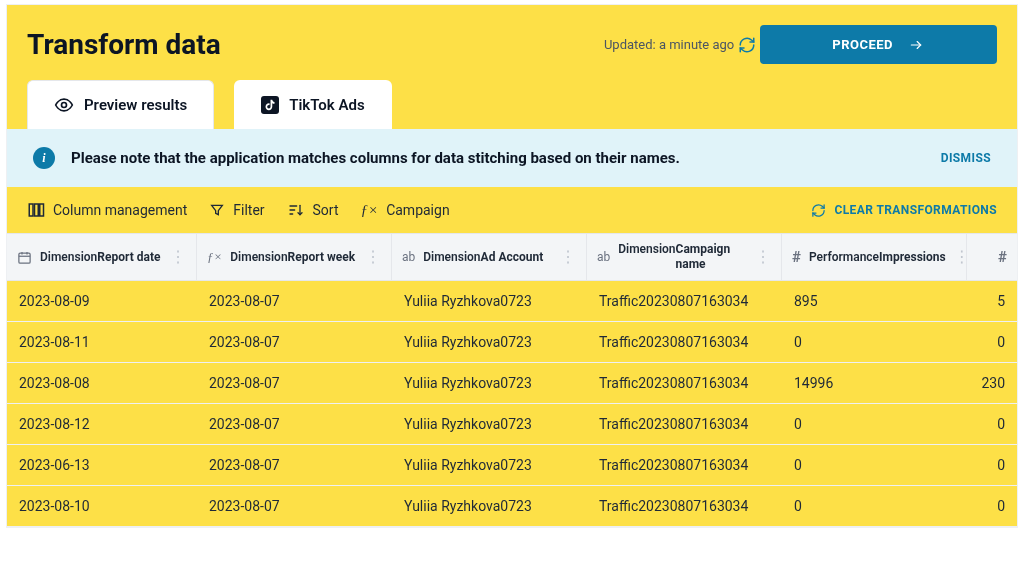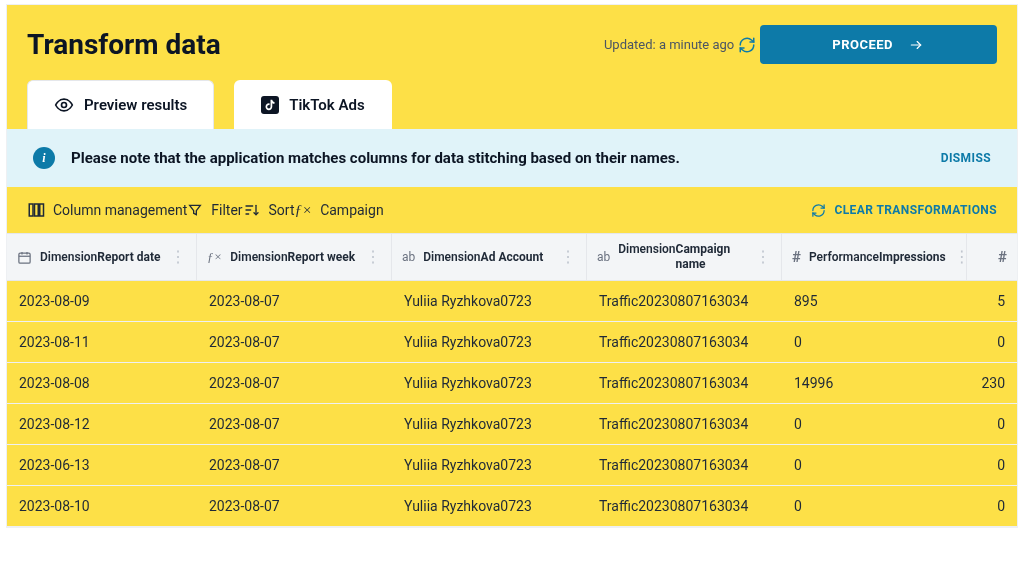--- a/index.html
+++ b/index.html
@@ -14,21 +14,21 @@
 .tabs{display:flex;gap:20px;padding:0 20px;margin-top:8px}
 .tab{display:flex;align-items:center;gap:10px;padding:14px 26px;border:1px solid transparent;border-bottom:none;border-radius:6px 6px 0 0;font-size:15px;font-weight:600;color:#0c1524;cursor:pointer;background:#fff}
 .tab.active{border-color:#e5e7eb}
 .tab-icon{display:inline-flex}
 .banner{background:#e0f3f9;display:flex;align-items:center;justify-content:space-between;padding:18px 26px}
 .banner-left{display:flex;align-items:center;gap:16px}
 .info-icon{width:22px;height:22px;border-radius:50%;background:#0d7aa8;color:#fff;display:flex;align-items:center;justify-content:center;font-size:12px;font-weight:700;font-style:italic;font-family:Georgia,serif}
 .banner-text{font-size:15px;font-weight:700;color:#0c1524}
 .dismiss{font-size:12px;font-weight:700;color:#0d7aa8;letter-spacing:.4px;cursor:pointer}
 .toolbar{display:flex;align-items:center;justify-content:space-between;padding:14px 20px}
-.toolbar-left{display:flex;}
+.toolbar-left{display:flex;gap:22px}
 .tool-item{display:flex;align-items:center;gap:8px;font-size:14px;color:#1f2937;cursor:pointer}
 .clear-trans{display:flex;align-items:center;gap:8px;font-size:12px;font-weight:700;letter-spacing:.4px;color:#0d7aa8;cursor:pointer}
 .table{width:100%}
 .thead{display:flex;background:#f3f5f7;border-top:1px solid #e5e7eb;border-bottom:1px solid #e5e7eb}
 .th{display:flex;align-items:center;gap:8px;padding:8px 10px;border-right:1px solid #e5e7eb;font-size:12px;color:#1f2937}
 .th:last-child{border-right:none}
 .th-grip{color:#c0c6cf;font-size:16px;line-height:1;margin-left:auto;user-select:none}
 .th-icon{color:#6b7280;display:inline-flex;flex-shrink:0}
 .th-labels{display:flex;flex-direction:row;line-height:1.25}
 .th-top{font-weight:600}

